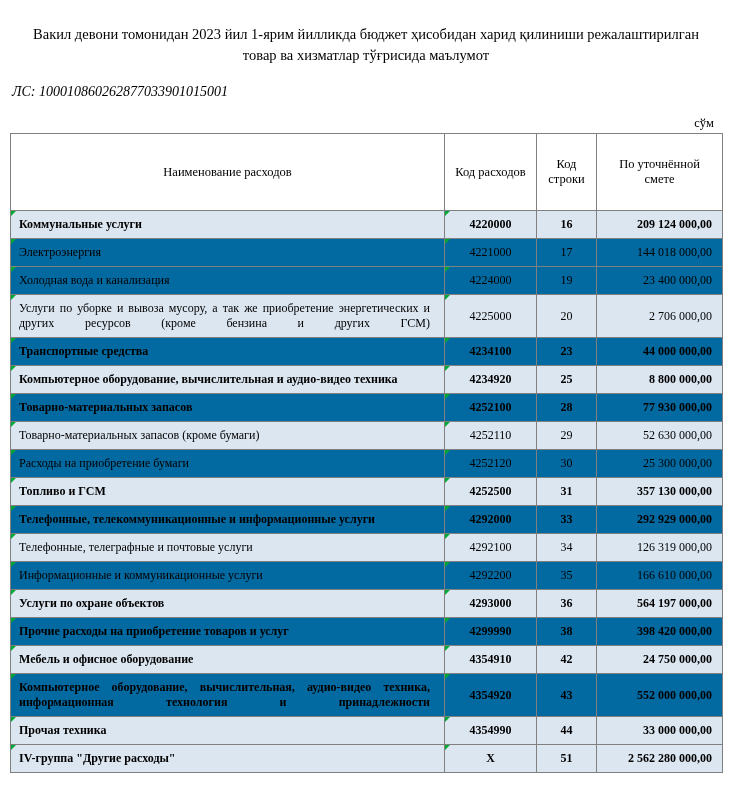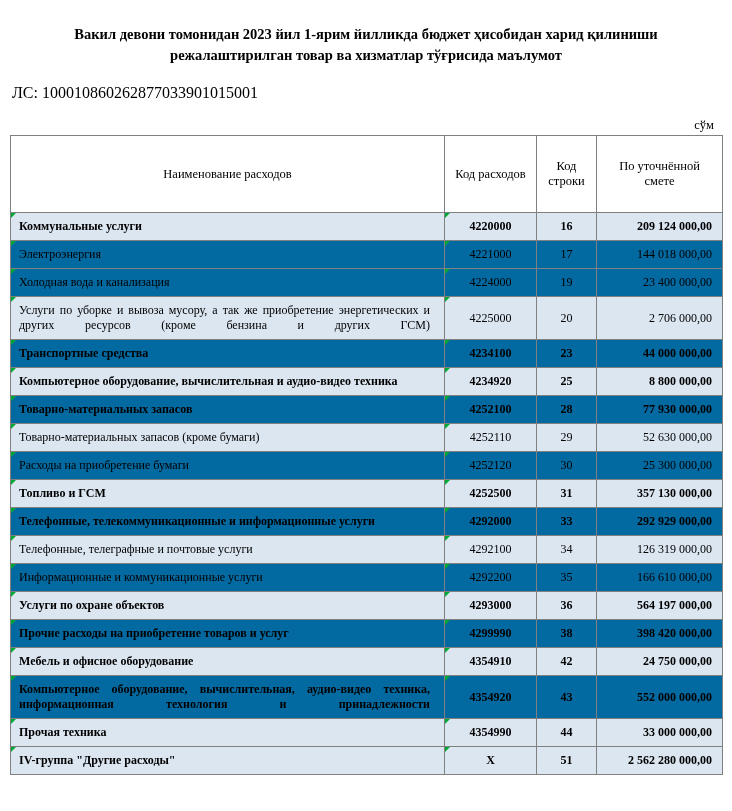--- a/index.html
+++ b/index.html
@@ -13,28 +13,29 @@
     font-family: "Liberation Serif", serif;
     color: #000000;
   }
   .page {
     width: 732px;
     box-sizing: border-box;
     padding: 18px 10px 0 10px;
   }
   .doc-title {
     text-align: center;
-    font-weight: bold;
+    font-weight: normal;
     font-size: 14.5px;
     line-height: 1.45;
     margin: 6px 14px 18px 14px;
   }
   .account-line {
-    font-size: 16px;
+    font-size: 14px;
     margin: 0 0 8px 2px;
+    font-style: italic;
   }
   .currency-line {
     text-align: right;
     font-size: 12.5px;
     margin: 16px 8px 2px 0;
   }
   table.budget {
     border-collapse: collapse;
     width: 712px;
     margin: 0 auto;

